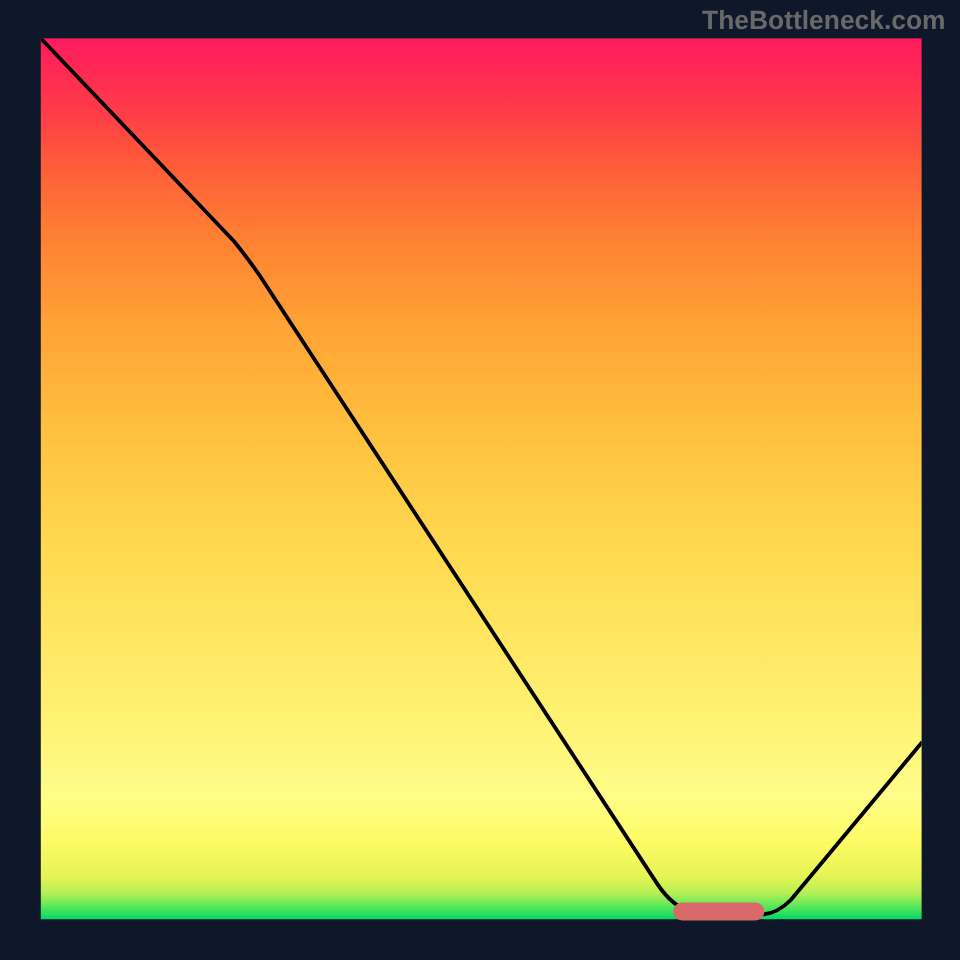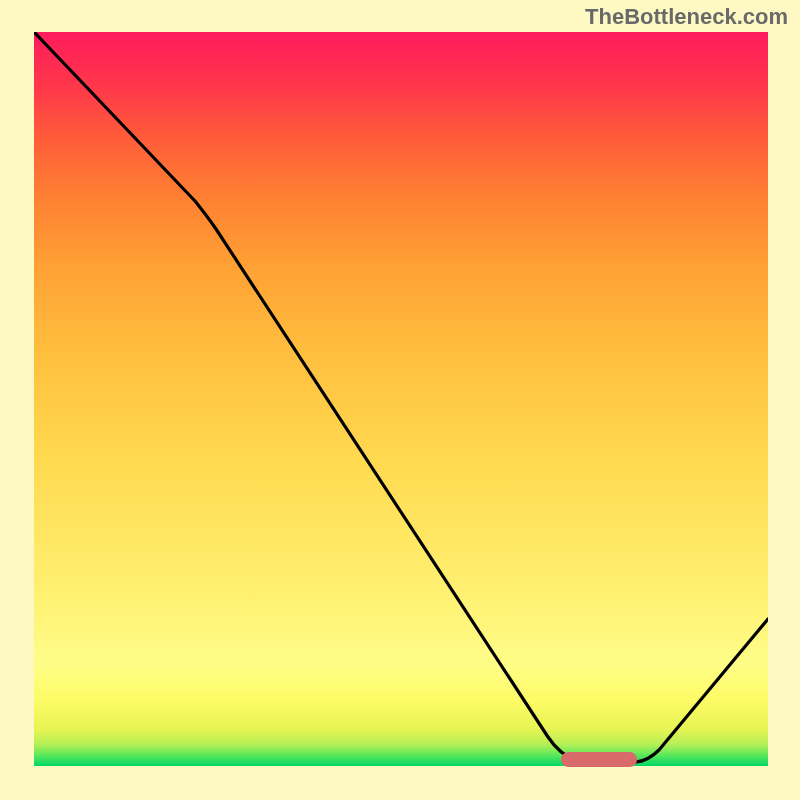--- a/index.html
+++ b/index.html
@@ -8,21 +8,21 @@
     width: 800px;
     height: 800px;
     overflow: hidden;
     background: #000;
     font-family: Arial, Helvetica, sans-serif;
   }
   .container {
     position: relative;
     width: 800px;
     height: 800px;
-    background: #fef9c3;
+    background: #0f172a;
   }
   .watermark {
     position: absolute;
     top: 4px;
     right: 12px;
     color: #696969;
     font-size: 22px;
     font-weight: bold;
     z-index: 10;
   }

